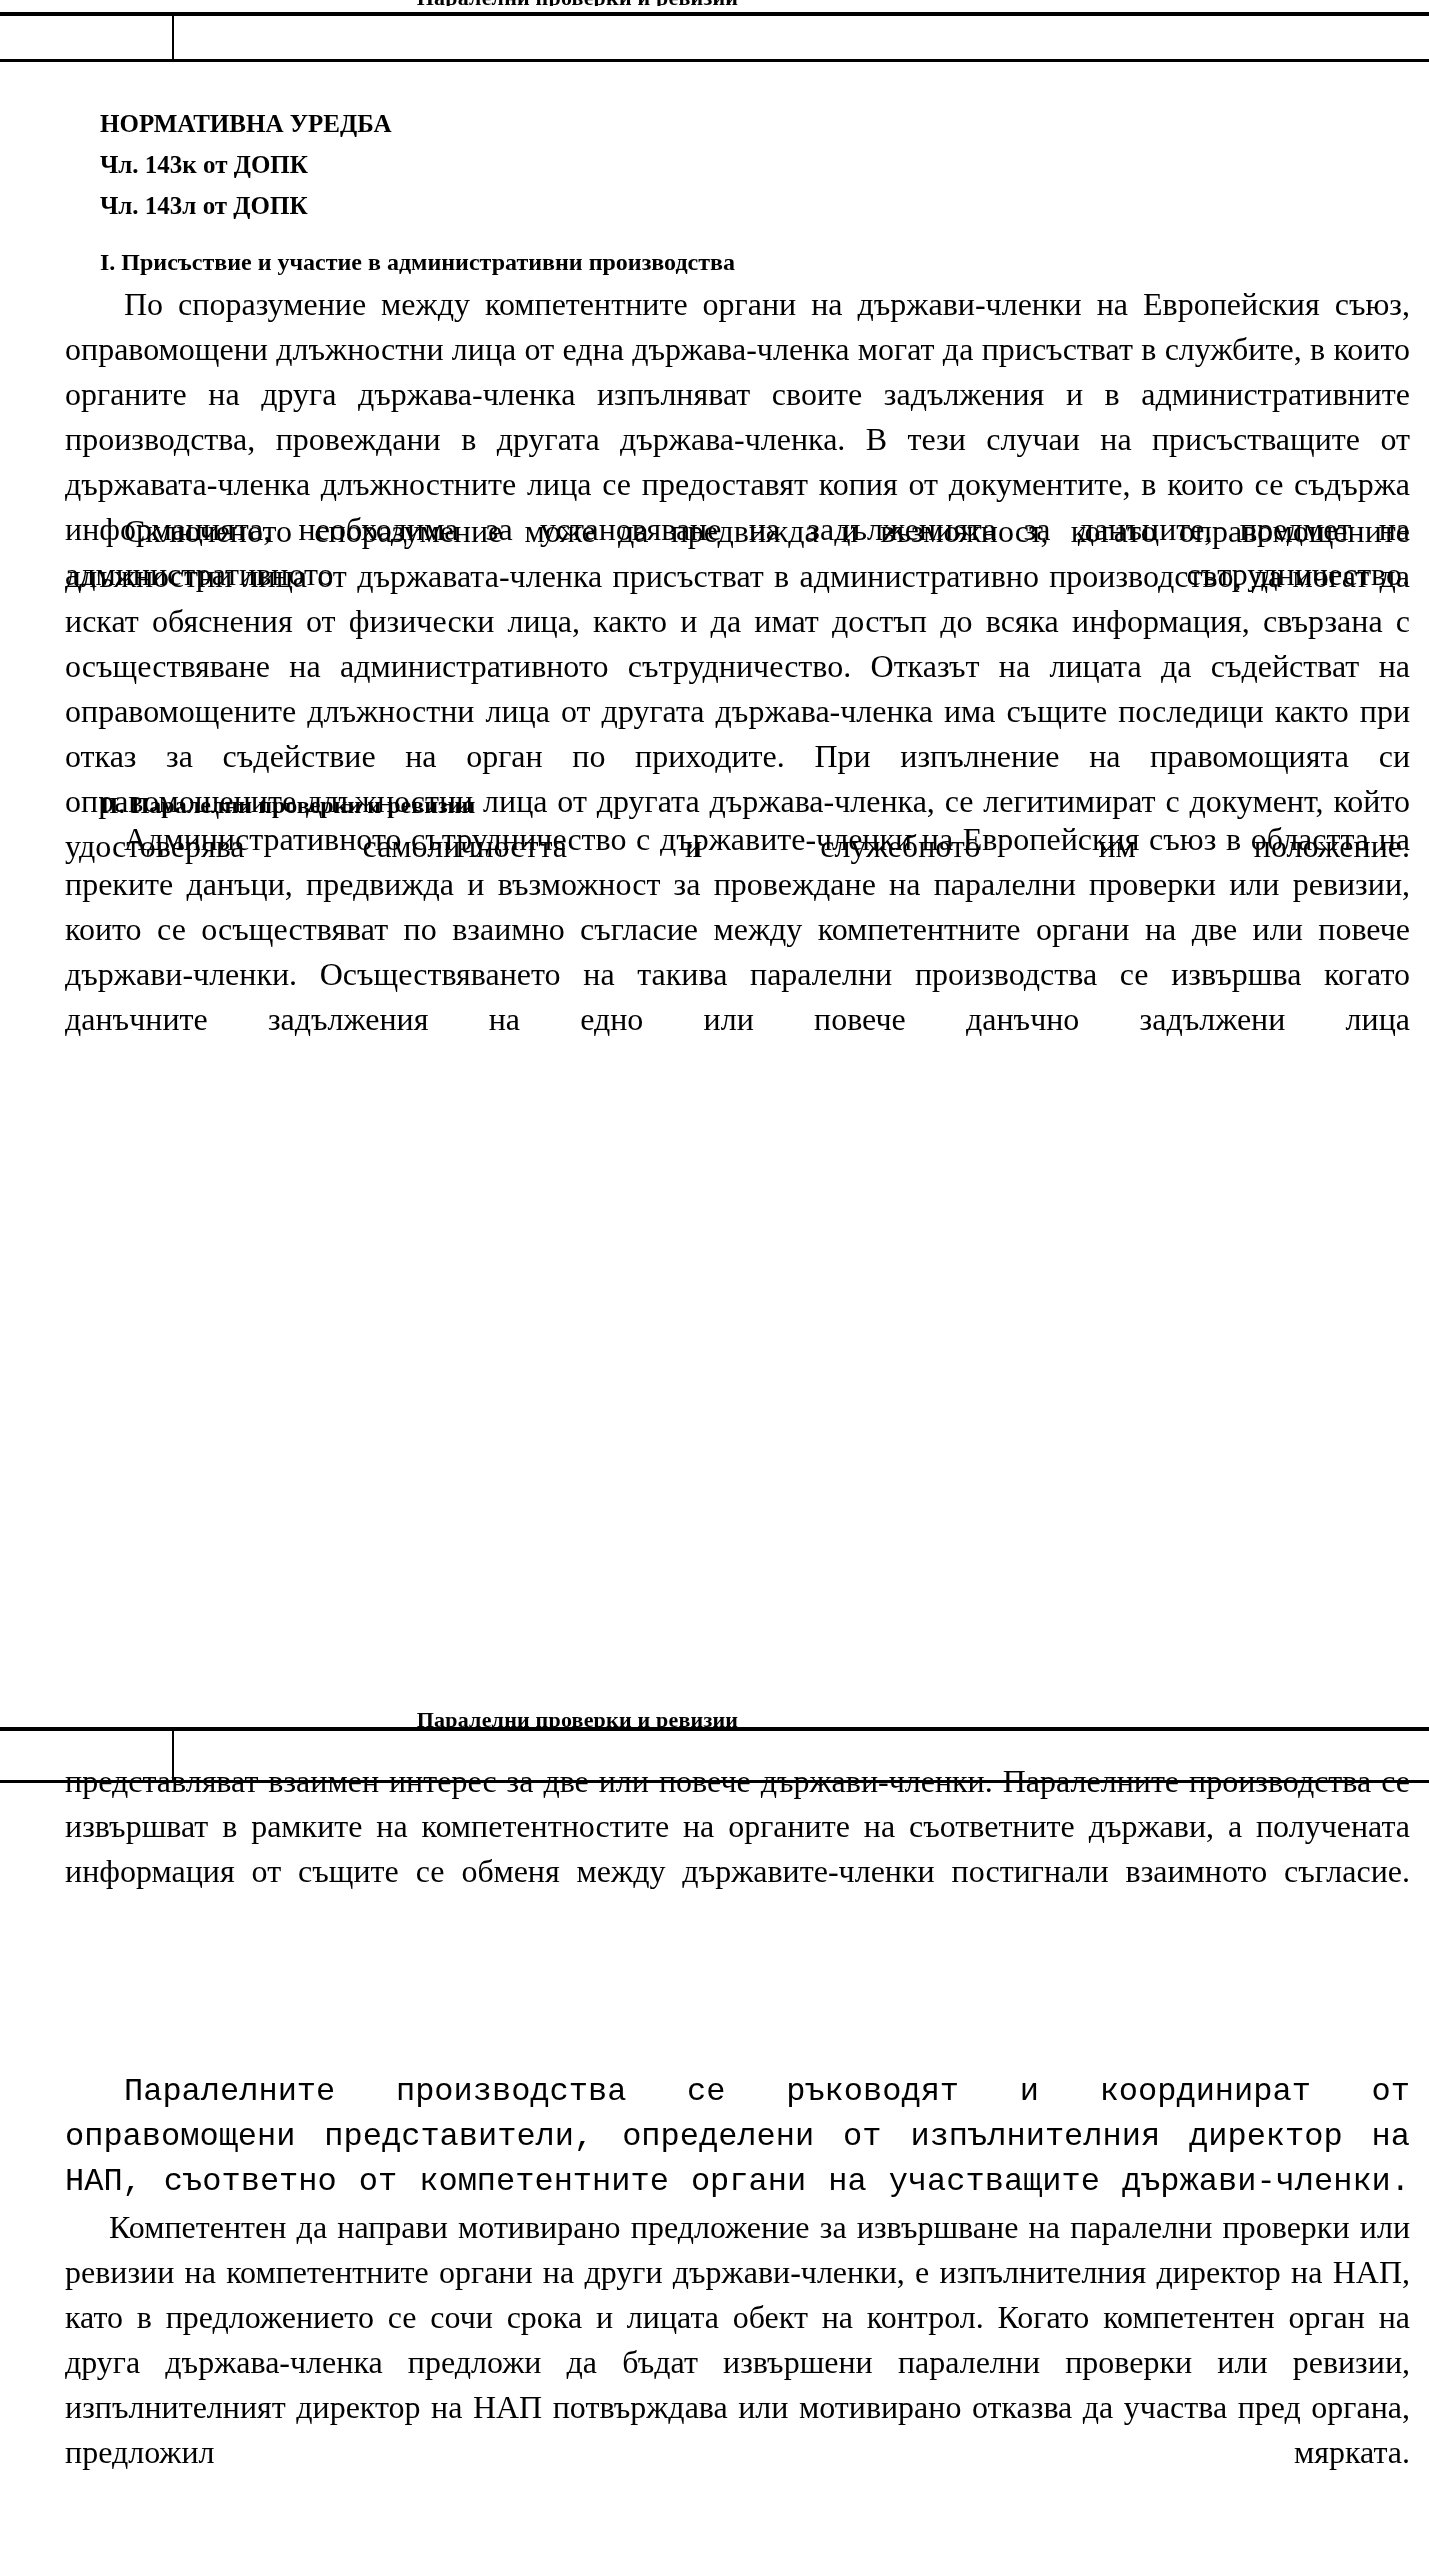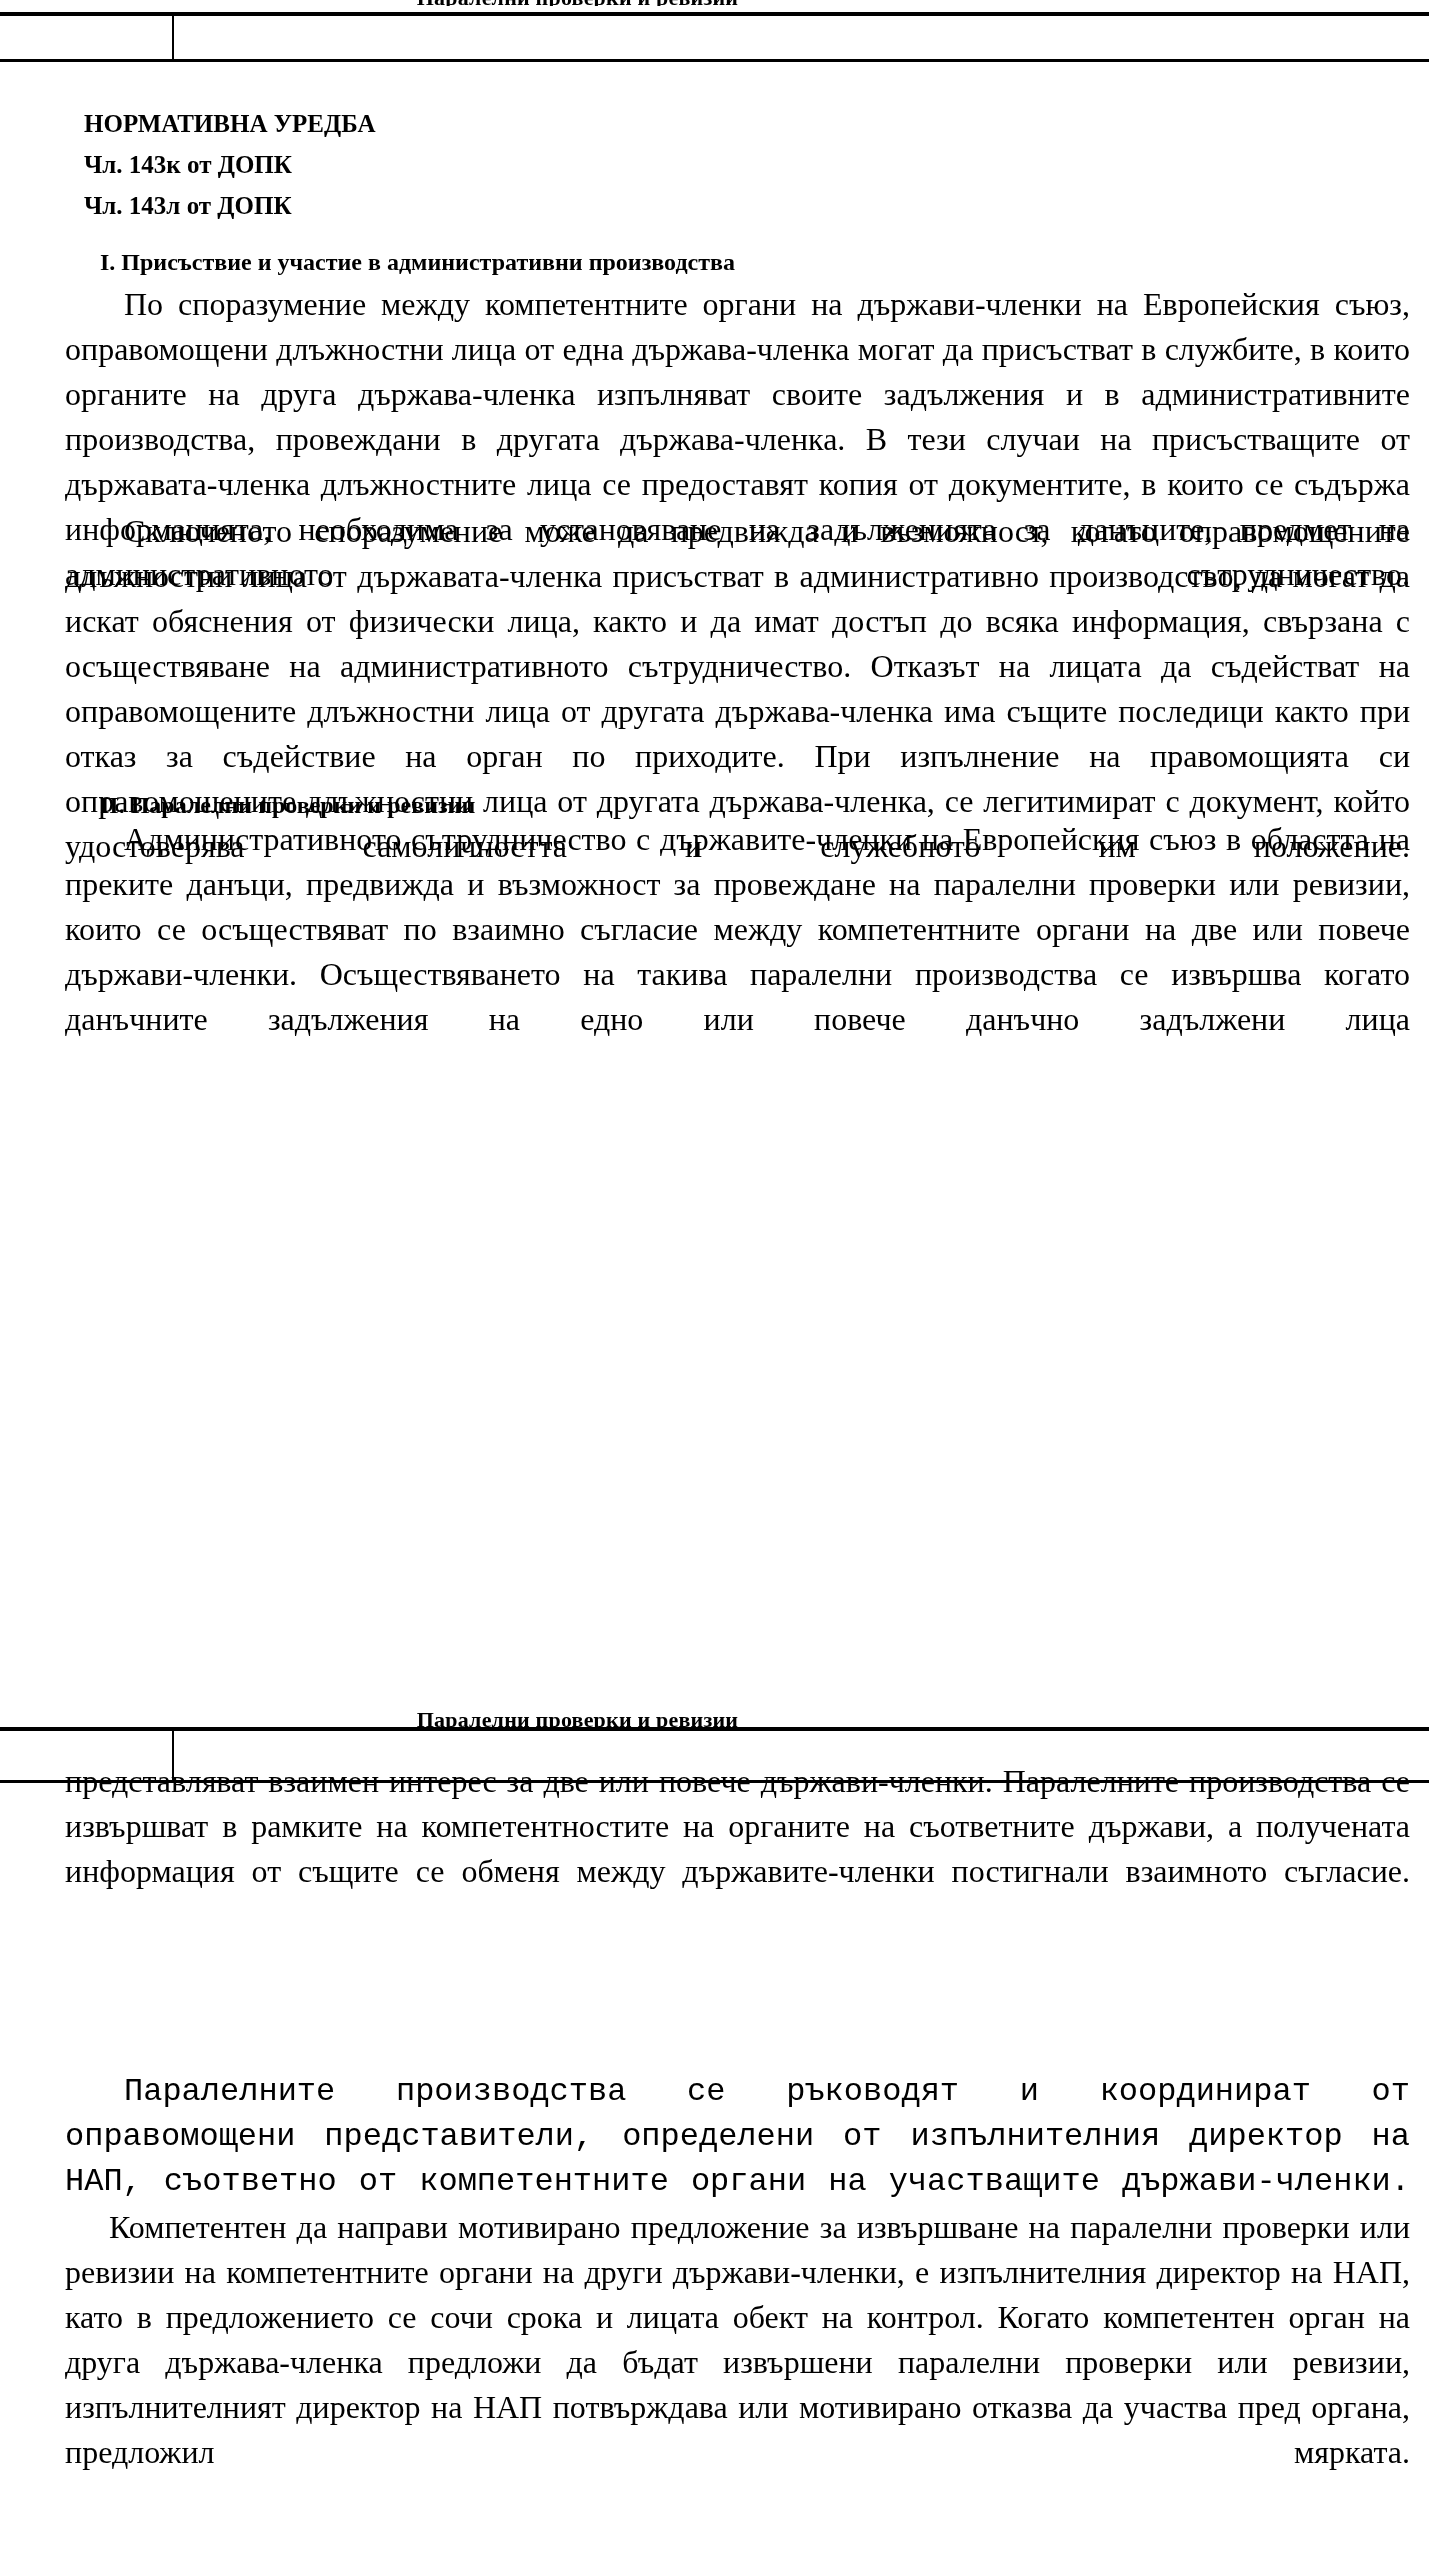--- a/index.html
+++ b/index.html
@@ -35,21 +35,21 @@
     width:1.9px; background:#000000;
   }
   .pb-cellrow .bottomline {
     position:absolute; left:0; width:1430px;
     height:2.9px; background:#000000;
   }
 
   
   .doc { position:absolute; left:0; top:0; width:1430px; }
 
-  .heading-block { position:absolute; left:84px; }
+  .heading-block { position:absolute; left:100px; }
   .heading-line {
     font-weight:bold;
     font-size:25px;
     line-height:41px;
     white-space:nowrap;
   }
 
   .section-heading {
     position:absolute; left:100px;
     font-weight:bold;

